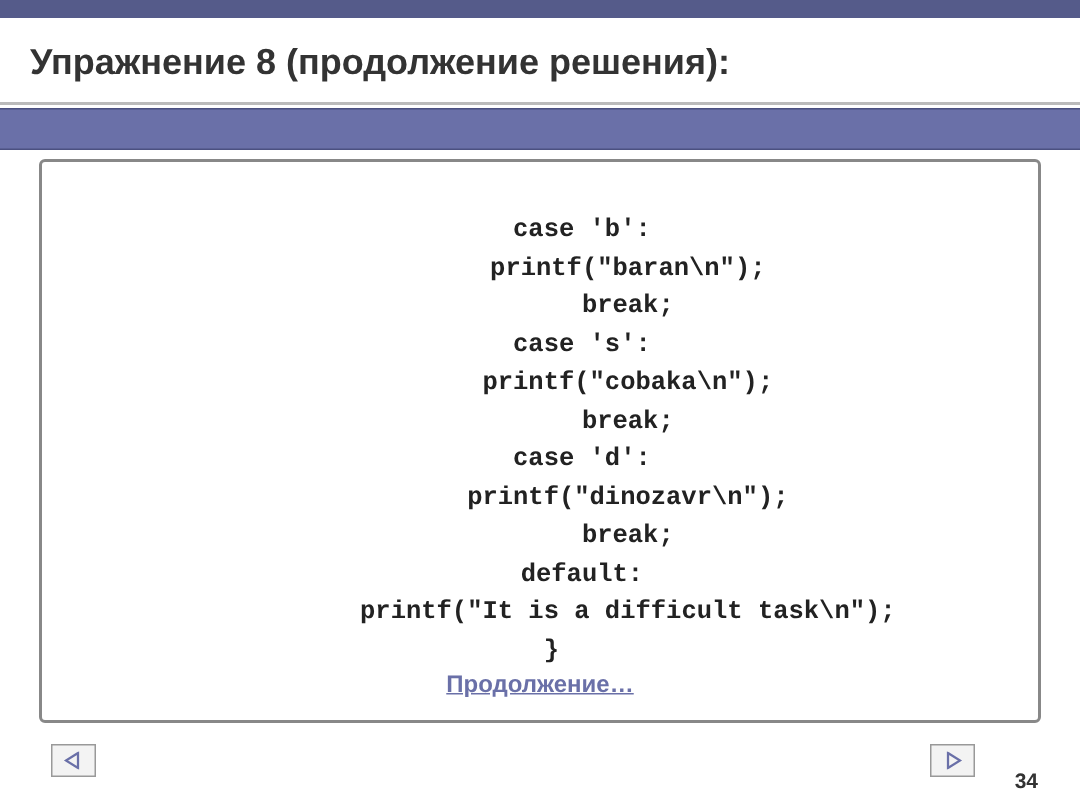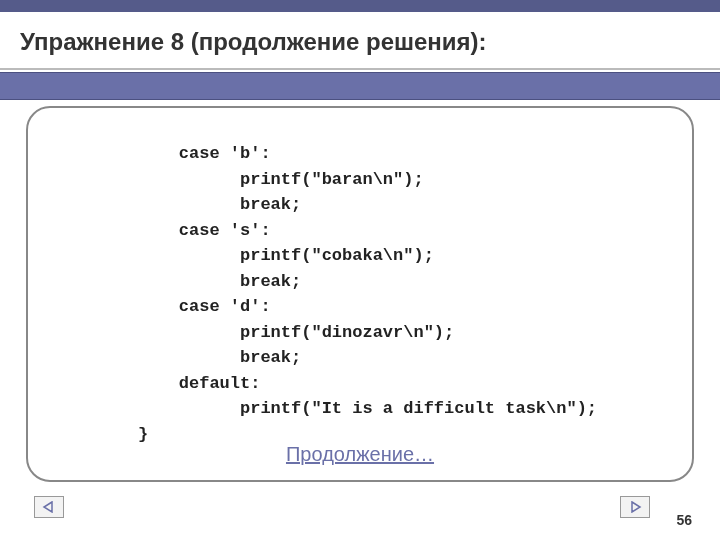--- a/index.html
+++ b/index.html
@@ -51,43 +51,45 @@
     border-top: 1px solid #4b5080;
     border-bottom: 1px solid #4b5080;
   }
   .content-frame {
     position: absolute;
     top: 106px;
     left: 26px;
     right: 26px;
     bottom: 58px;
     border: 2px solid #888;
-    border-radius: 24px;
+    border-radius: 4px;
     background: #fff;
+    text-align: center;
   }
   .code {
     position: absolute;
     top: 16px;
     left: 110px;
     font-family: "Courier New", Courier, monospace;
     font-size: 17px;
     font-weight: bold;
     line-height: 1.5;
     white-space: pre;
     color: #222;
   }
   .continue-link {
     position: absolute;
     bottom: 14px;
     left: 50%;
     transform: translateX(-50%);
     color: #6a70a8;
     text-decoration: underline;
-    font-size: 20px;
+    font-size: 16px;
     cursor: pointer;
+    font-weight: bold;
   }
   .nav {
     position: absolute;
     bottom: 22px;
     display: inline-flex;
     align-items: center;
     justify-content: center;
     width: 28px;
     height: 20px;
     border: 1px solid #999;
@@ -135,14 +137,14 @@
     <svg width="14" height="12" viewBox="0 0 14 12">
       <polygon points="10,1 2,6 10,11" fill="none" stroke="#6a70a8" stroke-width="1.5"></polygon>
     </svg>
   </div>
   <div class="nav nav-next">
     <svg width="14" height="12" viewBox="0 0 14 12">
       <polygon points="4,1 12,6 4,11" fill="none" stroke="#6a70a8" stroke-width="1.5"></polygon>
     </svg>
   </div>
 
-  <div class="page-num">56</div>
+  <div class="page-num">34</div>
 </div>
 
 </body></html>

